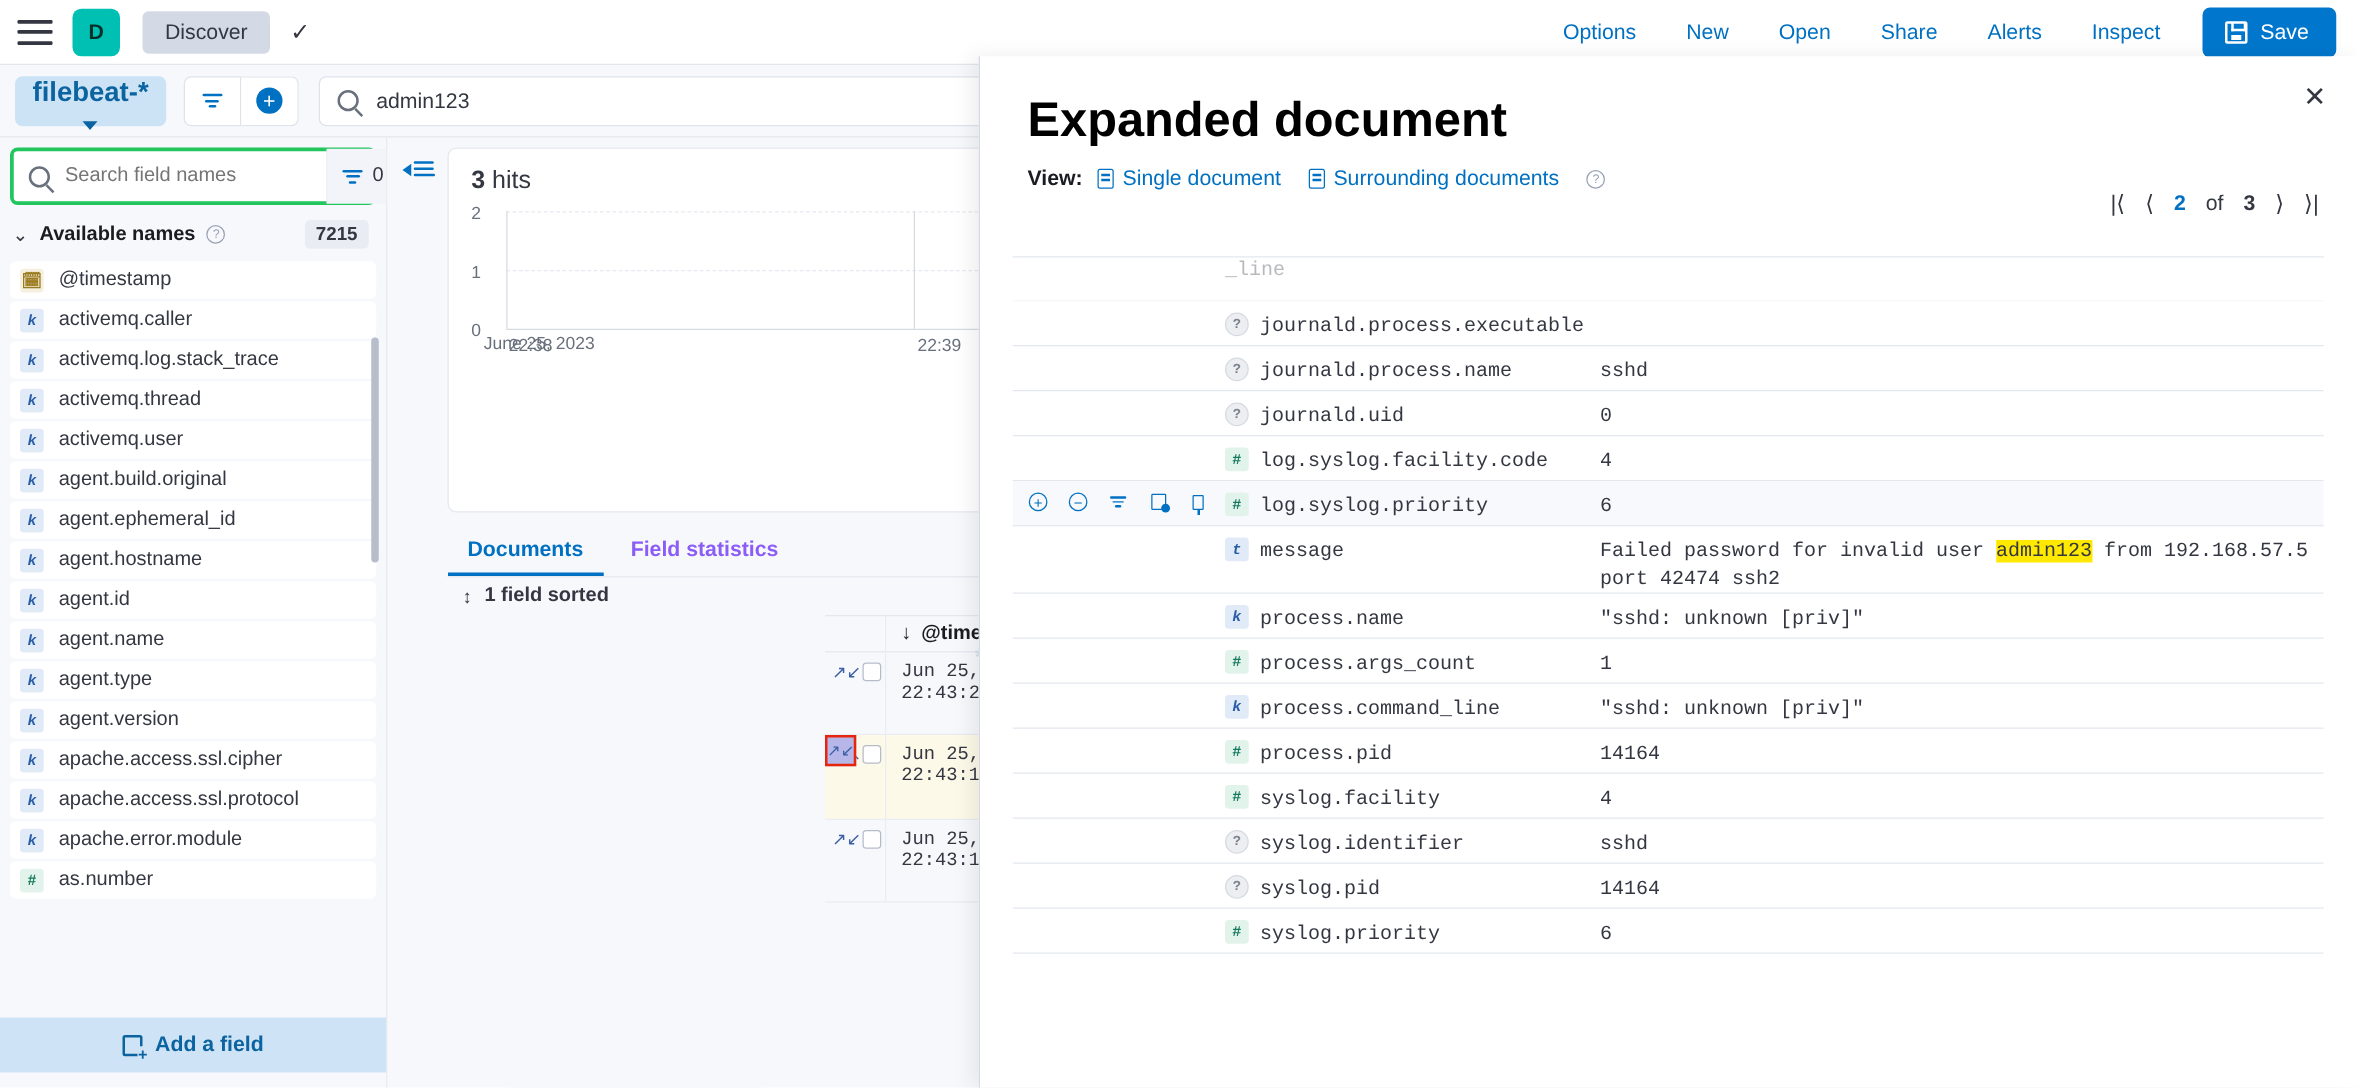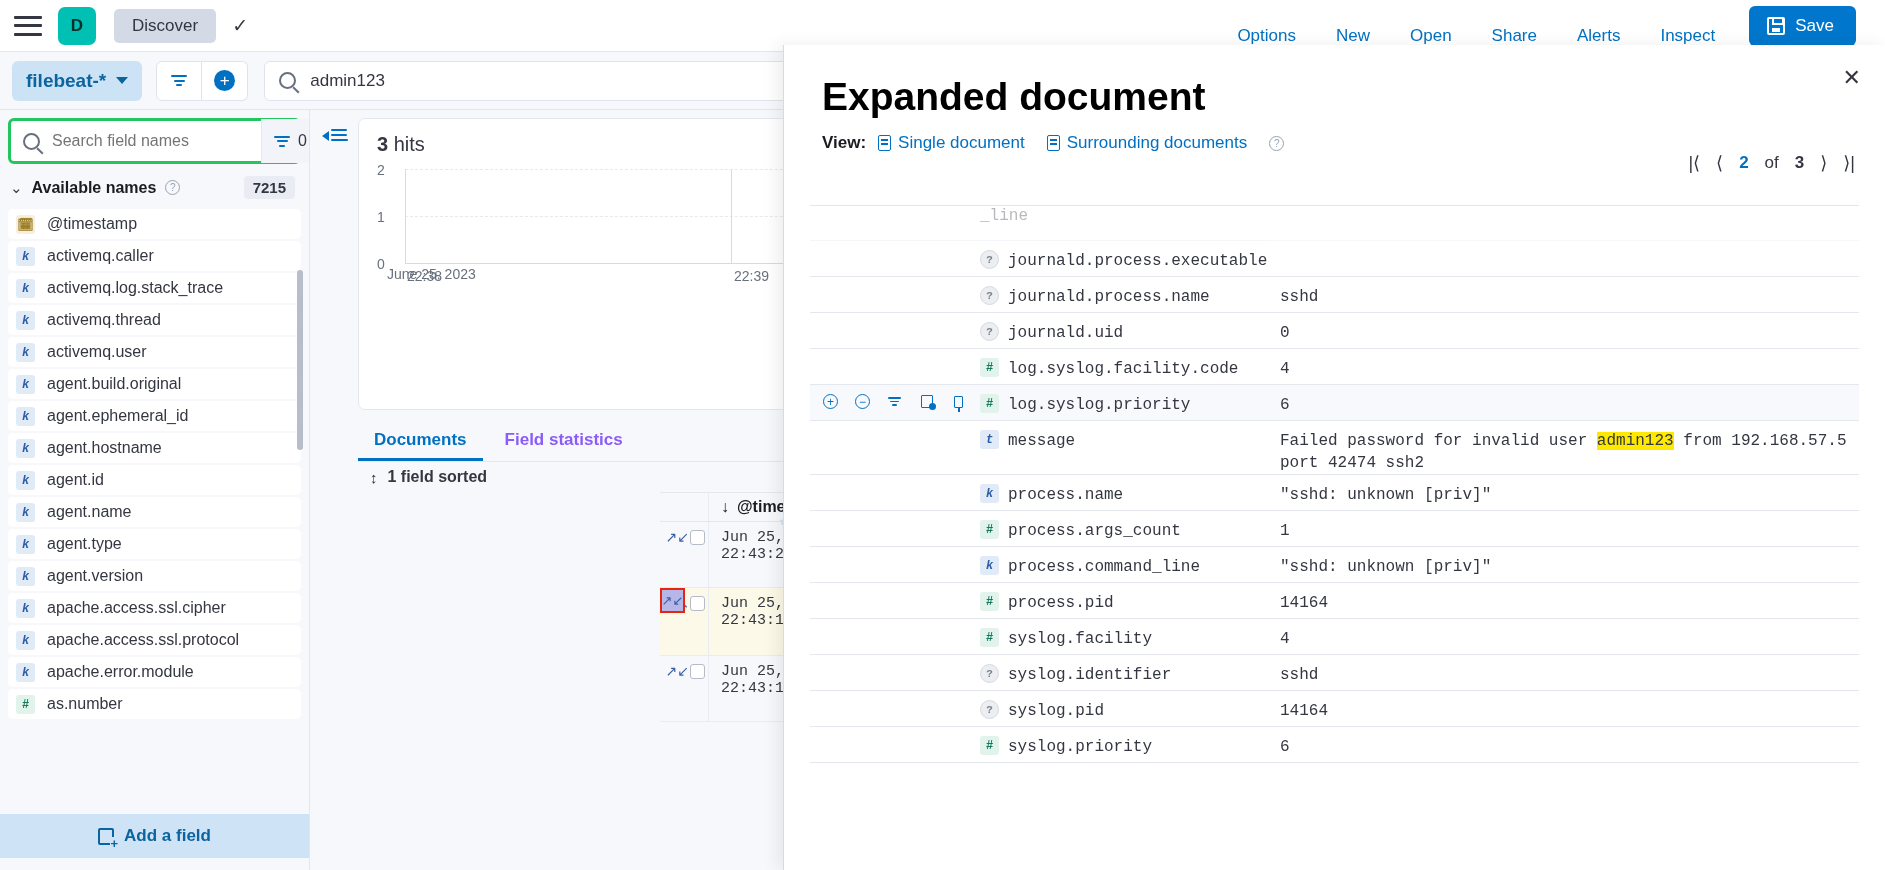--- a/index.html
+++ b/index.html
@@ -26,21 +26,21 @@
     width: 38px; height: 38px; border-radius: 7px; background: #00bfb3;
     color: #07302a; font-weight: 700; font-size: 17px;
     display:flex; align-items:center; justify-content:center; margin-left: 16px;
   }
   #breadcrumb-app {
     margin-left: 18px; background: #d3dae6; color: #343741;
     font-size: 17px; font-weight: 400; padding: 7px 18px; border-radius: 5px;
   }
   #breadcrumb-check { margin-left: 16px; color: #343741; font-size: 19px; }
   #nav-right {
-    margin-left: auto; display: flex; align-items: flex-end; gap: 0; padding-right: 29px;
+    margin-left: auto; display: flex; align-items: center; gap: 0; padding-right: 16px;
   }
   #nav-right .navlink {
     color: #0071c2; font-size: 17px; padding: 0 20px; cursor: pointer; white-space: nowrap;
   }
   #save-button {
     background: #0077cc; color: #fff; border-radius: 6px;
     padding: 10px 22px 10px 18px; margin-left: 14px;
     display: flex; align-items: center; gap: 10px;
     font-size: 17px; cursor: pointer;
   }
@@ -53,22 +53,23 @@
 
   
   #query-bar {
     position: absolute; top: 52px; left: 0; width: 1885px; height: 58px;
     background: #f7f8fc; border-bottom: 1px solid #e3e6ec;
     display: flex; align-items: center; padding: 0 12px; z-index: 20;
   }
   #dataview-pill {
     background: #cce3f5; color: #0b64a0; border-radius: 6px;
     height: 40px; min-width: 108px; padding: 0 14px;
-    display:flex; align-items:center; gap:10px; font-size:19px; font-weight:600;
+    display:flex; align-items:center; gap:10px; font-size:22px; font-weight:600;
     cursor: pointer;
+    flex-direction: column;
   }
   .chev { width:0;height:0;border-left:6px solid transparent;border-right:6px solid transparent;
     border-top:7px solid currentColor; }
   #filter-group { display:flex; margin-left: 14px; height: 40px; }
   .qbtn {
     width: 46px; height: 40px; background:#fff; border:1px solid #e0e3eb;
     display:flex; align-items:center; justify-content:center; cursor:pointer;
   }
   .qbtn:first-child { border-radius: 6px 0 0 6px; }
   .qbtn:last-child { border-radius: 0 6px 6px 0; border-left: none; }

